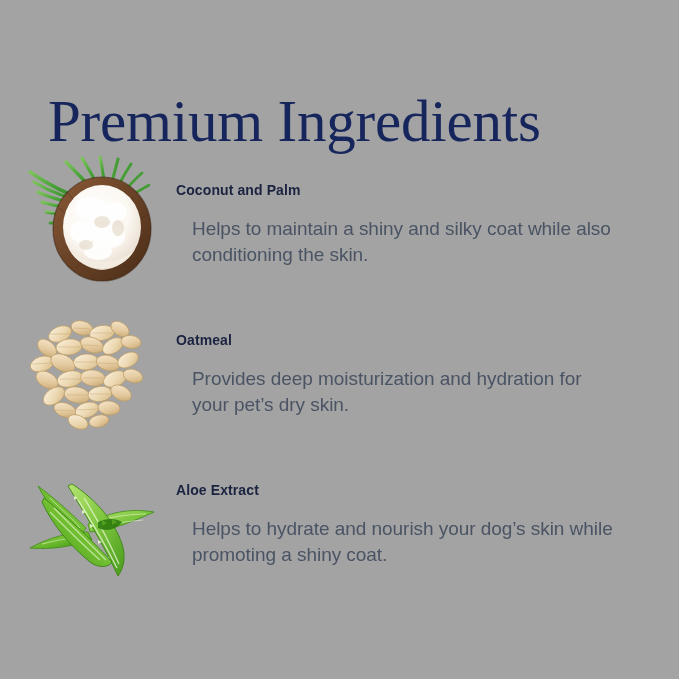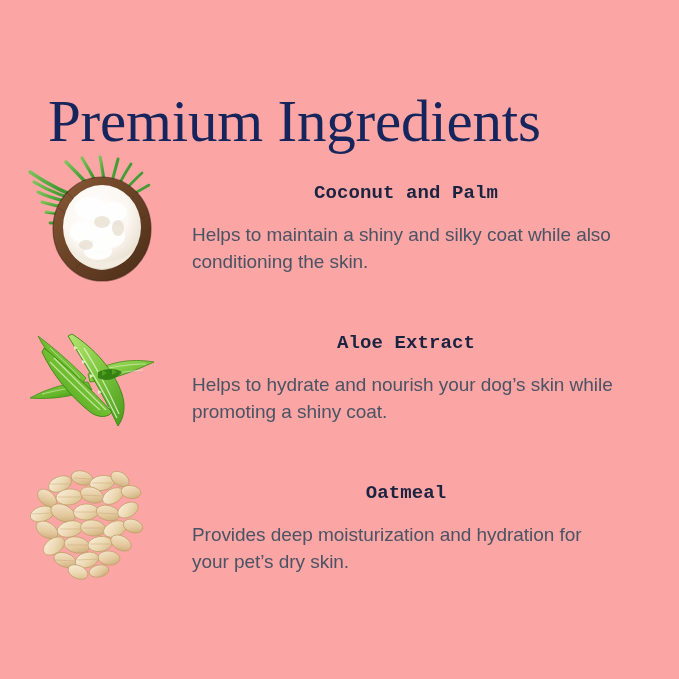--- a/index.html
+++ b/index.html
@@ -10,21 +10,21 @@
     width: 679px;
     height: 679px;
     background: #eef2fc;
     font-family: "Liberation Sans", sans-serif;
     overflow: hidden;
   }
   .page {
     position: relative;
     width: 679px;
     height: 679px;
-    background: #fca5a5;
+    background: #a3a3a3;
     box-sizing: border-box;
   }
 
   
   .page-title {
     position: absolute;
     left: 48px;
     top: 51px;
     font-family: "Liberation Serif", "DejaVu Serif", serif;
     font-size: 59px;
@@ -54,28 +54,27 @@
     width: 150px;
     height: 140px;
   }
   .ingredient-text {
     position: absolute;
     left: 176px;
     top: 32px;
     width: 460px;
   }
   .ingredient-name {
-    font-family: Liberation Mono, monospace;
-    font-size: 19px;
+    font-family: Liberation Sans, sans-serif;
+    font-size: 14px;
     font-weight: bold;
     color: #1a2340;
     letter-spacing: 0.1px;
     margin: 0 0 3px 0;
     line-height: 1.25;
-    text-align: center;
   }
   .ingredient-desc {
     font-family: "Liberation Sans", sans-serif;
     font-size: 19px;
     font-weight: 400;
     color: #4a5464;
     line-height: 1.42;
     margin: 16px;
     letter-spacing: -0.05px;
   }
@@ -166,91 +165,20 @@
             <ellipse cx="104" cy="78" rx="6" ry="8"></ellipse>
             <ellipse cx="72" cy="95" rx="7" ry="5"></ellipse>
           </g>
 
           <path d="M55,99 C68,116 108,116 121,99 C114,114 96,120 88,120 C80,120 62,114 55,99 Z" fill="#f3ece0" opacity="0.85"></path>
         </svg>
       </div>
       <div class="ingredient-text">
         <p class="ingredient-name">Coconut and Palm</p>
         <p class="ingredient-desc">Helps to maintain a shiny and silky coat while also conditioning the skin.</p>
-      </div>
-    </div>
-
-    <div class="ingredient-row">
-      <div class="ingredient-art">
-        <svg class="art-svg" viewBox="0 0 150 140" xmlns="http://www.w3.org/2000/svg" aria-hidden="true">
-          <defs>
-            <linearGradient id="aloe1" x1="0%" y1="100%" x2="100%" y2="0%">
-              <stop offset="0%" stop-color="#3f8c18"></stop>
-              <stop offset="45%" stop-color="#6cbb2e"></stop>
-              <stop offset="100%" stop-color="#aee063"></stop>
-            </linearGradient>
-            <linearGradient id="aloe2" x1="100%" y1="100%" x2="0%" y2="0%">
-              <stop offset="0%" stop-color="#4b9c1e"></stop>
-              <stop offset="50%" stop-color="#7ec63f"></stop>
-              <stop offset="100%" stop-color="#b6e472"></stop>
-            </linearGradient>
-            <linearGradient id="aloe3" x1="0%" y1="0%" x2="100%" y2="100%">
-              <stop offset="0%" stop-color="#9ed64f"></stop>
-              <stop offset="60%" stop-color="#62b428"></stop>
-              <stop offset="100%" stop-color="#35800f"></stop>
-            </linearGradient>
-          </defs>
-
-          <path d="M74,74 C95,62 116,58 140,62 C118,72 98,80 76,82 Z" fill="url(#aloe2)" stroke="#3f8c18" stroke-width="0.8"></path>
-          <g stroke="#e6f6cf" stroke-width="1" opacity="0.6" fill="none">
-            <path d="M86,70 C102,66 118,64 132,64"></path>
-            <path d="M86,76 C101,73 116,71 129,70"></path>
-          </g>
-
-          <path d="M72,78 C56,62 40,48 24,36 C34,56 50,72 68,84 Z" fill="url(#aloe1)" stroke="#3f8c18" stroke-width="0.8"></path>
-          <g stroke="#dff3c4" stroke-width="1" opacity="0.6" fill="none">
-            <path d="M36,48 C48,60 60,70 66,78"></path>
-            <path d="M32,52 C44,64 55,73 62,80"></path>
-          </g>
-
-          <path d="M74,82 C55,82 34,88 16,98 C38,100 60,96 78,90 Z" fill="url(#aloe3)" stroke="#3f8c18" stroke-width="0.8"></path>
-          <g stroke="#e6f6cf" stroke-width="1" opacity="0.55" fill="none">
-            <path d="M28,94 C44,90 60,87 72,86"></path>
-          </g>
-
-          <path d="M54,36 C70,62 88,92 104,126 C110,118 112,106 108,94 C100,70 80,48 58,34 Z" fill="url(#aloe2)" stroke="#3a8414" stroke-width="0.9"></path>
-          <g stroke="#edfadb" stroke-width="1.3" opacity="0.75" fill="none">
-            <path d="M64,50 C78,72 92,96 103,118"></path>
-            <path d="M70,48 C84,70 96,94 105,114"></path>
-          </g>
-
-          <g fill="#e9f8cf" opacity="0.85">
-            <path d="M60,46 l4,2 -4,2 z"></path>
-            <path d="M68,60 l4,2 -4,2 z"></path>
-            <path d="M76,74 l4,2 -4,2 z"></path>
-            <path d="M84,90 l4,2 -4,2 z"></path>
-            <path d="M92,106 l4,2 -4,2 z"></path>
-          </g>
-
-          <path d="M30,48 C52,66 76,88 98,112 C94,118 84,118 76,112 C56,96 38,74 28,52 Z" fill="url(#aloe1)" stroke="#3a8414" stroke-width="0.9"></path>
-          <g stroke="#e4f6c8" stroke-width="1.2" opacity="0.7" fill="none">
-            <path d="M40,58 C58,76 76,94 92,110"></path>
-            <path d="M36,62 C54,80 70,96 86,110"></path>
-          </g>
-
-          <path d="M84,72 C92,68 102,68 108,72 C102,80 92,82 84,78 Z" fill="#2f7a0e" opacity="0.9"></path>
-          <g fill="#58a821" opacity="0.8">
-            <path d="M88,70 l5,3 -5,3 z"></path>
-            <path d="M98,69 l5,3 -5,3 z"></path>
-          </g>
-        </svg>
-      </div>
-      <div class="ingredient-text">
-        <p class="ingredient-name">Aloe Extract</p>
-        <p class="ingredient-desc">Helps to hydrate and nourish your dog’s skin while promoting a shiny coat.</p>
       </div>
     </div>
 
     <div class="ingredient-row">
       <div class="ingredient-art">
         <svg class="art-svg" viewBox="0 0 150 140" xmlns="http://www.w3.org/2000/svg" aria-hidden="true">
           <defs>
             <linearGradient id="oatA" x1="0%" y1="0%" x2="100%" y2="100%">
               <stop offset="0%" stop-color="#fbf1de"></stop>
               <stop offset="55%" stop-color="#ecd8b2"></stop>
@@ -311,14 +239,85 @@
               <path d="M63,110 L84,109"></path>
           </g>
         </svg>
       </div>
       <div class="ingredient-text">
         <p class="ingredient-name">Oatmeal</p>
         <p class="ingredient-desc">Provides deep moisturization and hydration for your pet’s dry skin.</p>
       </div>
     </div>
 
+    <div class="ingredient-row">
+      <div class="ingredient-art">
+        <svg class="art-svg" viewBox="0 0 150 140" xmlns="http://www.w3.org/2000/svg" aria-hidden="true">
+          <defs>
+            <linearGradient id="aloe1" x1="0%" y1="100%" x2="100%" y2="0%">
+              <stop offset="0%" stop-color="#3f8c18"></stop>
+              <stop offset="45%" stop-color="#6cbb2e"></stop>
+              <stop offset="100%" stop-color="#aee063"></stop>
+            </linearGradient>
+            <linearGradient id="aloe2" x1="100%" y1="100%" x2="0%" y2="0%">
+              <stop offset="0%" stop-color="#4b9c1e"></stop>
+              <stop offset="50%" stop-color="#7ec63f"></stop>
+              <stop offset="100%" stop-color="#b6e472"></stop>
+            </linearGradient>
+            <linearGradient id="aloe3" x1="0%" y1="0%" x2="100%" y2="100%">
+              <stop offset="0%" stop-color="#9ed64f"></stop>
+              <stop offset="60%" stop-color="#62b428"></stop>
+              <stop offset="100%" stop-color="#35800f"></stop>
+            </linearGradient>
+          </defs>
+
+          <path d="M74,74 C95,62 116,58 140,62 C118,72 98,80 76,82 Z" fill="url(#aloe2)" stroke="#3f8c18" stroke-width="0.8"></path>
+          <g stroke="#e6f6cf" stroke-width="1" opacity="0.6" fill="none">
+            <path d="M86,70 C102,66 118,64 132,64"></path>
+            <path d="M86,76 C101,73 116,71 129,70"></path>
+          </g>
+
+          <path d="M72,78 C56,62 40,48 24,36 C34,56 50,72 68,84 Z" fill="url(#aloe1)" stroke="#3f8c18" stroke-width="0.8"></path>
+          <g stroke="#dff3c4" stroke-width="1" opacity="0.6" fill="none">
+            <path d="M36,48 C48,60 60,70 66,78"></path>
+            <path d="M32,52 C44,64 55,73 62,80"></path>
+          </g>
+
+          <path d="M74,82 C55,82 34,88 16,98 C38,100 60,96 78,90 Z" fill="url(#aloe3)" stroke="#3f8c18" stroke-width="0.8"></path>
+          <g stroke="#e6f6cf" stroke-width="1" opacity="0.55" fill="none">
+            <path d="M28,94 C44,90 60,87 72,86"></path>
+          </g>
+
+          <path d="M54,36 C70,62 88,92 104,126 C110,118 112,106 108,94 C100,70 80,48 58,34 Z" fill="url(#aloe2)" stroke="#3a8414" stroke-width="0.9"></path>
+          <g stroke="#edfadb" stroke-width="1.3" opacity="0.75" fill="none">
+            <path d="M64,50 C78,72 92,96 103,118"></path>
+            <path d="M70,48 C84,70 96,94 105,114"></path>
+          </g>
+
+          <g fill="#e9f8cf" opacity="0.85">
+            <path d="M60,46 l4,2 -4,2 z"></path>
+            <path d="M68,60 l4,2 -4,2 z"></path>
+            <path d="M76,74 l4,2 -4,2 z"></path>
+            <path d="M84,90 l4,2 -4,2 z"></path>
+            <path d="M92,106 l4,2 -4,2 z"></path>
+          </g>
+
+          <path d="M30,48 C52,66 76,88 98,112 C94,118 84,118 76,112 C56,96 38,74 28,52 Z" fill="url(#aloe1)" stroke="#3a8414" stroke-width="0.9"></path>
+          <g stroke="#e4f6c8" stroke-width="1.2" opacity="0.7" fill="none">
+            <path d="M40,58 C58,76 76,94 92,110"></path>
+            <path d="M36,62 C54,80 70,96 86,110"></path>
+          </g>
+
+          <path d="M84,72 C92,68 102,68 108,72 C102,80 92,82 84,78 Z" fill="#2f7a0e" opacity="0.9"></path>
+          <g fill="#58a821" opacity="0.8">
+            <path d="M88,70 l5,3 -5,3 z"></path>
+            <path d="M98,69 l5,3 -5,3 z"></path>
+          </g>
+        </svg>
+      </div>
+      <div class="ingredient-text">
+        <p class="ingredient-name">Aloe Extract</p>
+        <p class="ingredient-desc">Helps to hydrate and nourish your dog’s skin while promoting a shiny coat.</p>
+      </div>
+    </div>
+
   </div>
 </div>
 
 </body></html>

